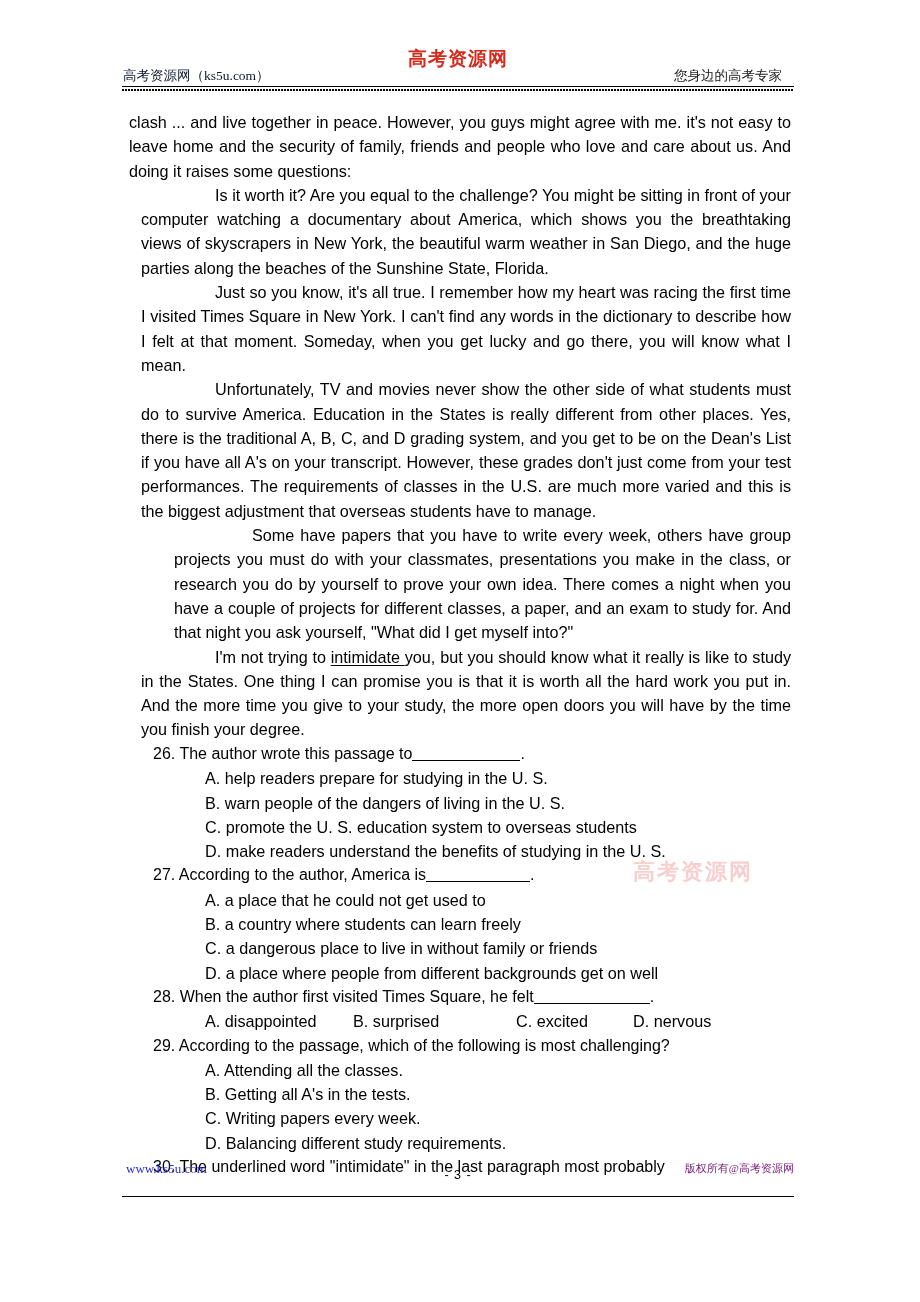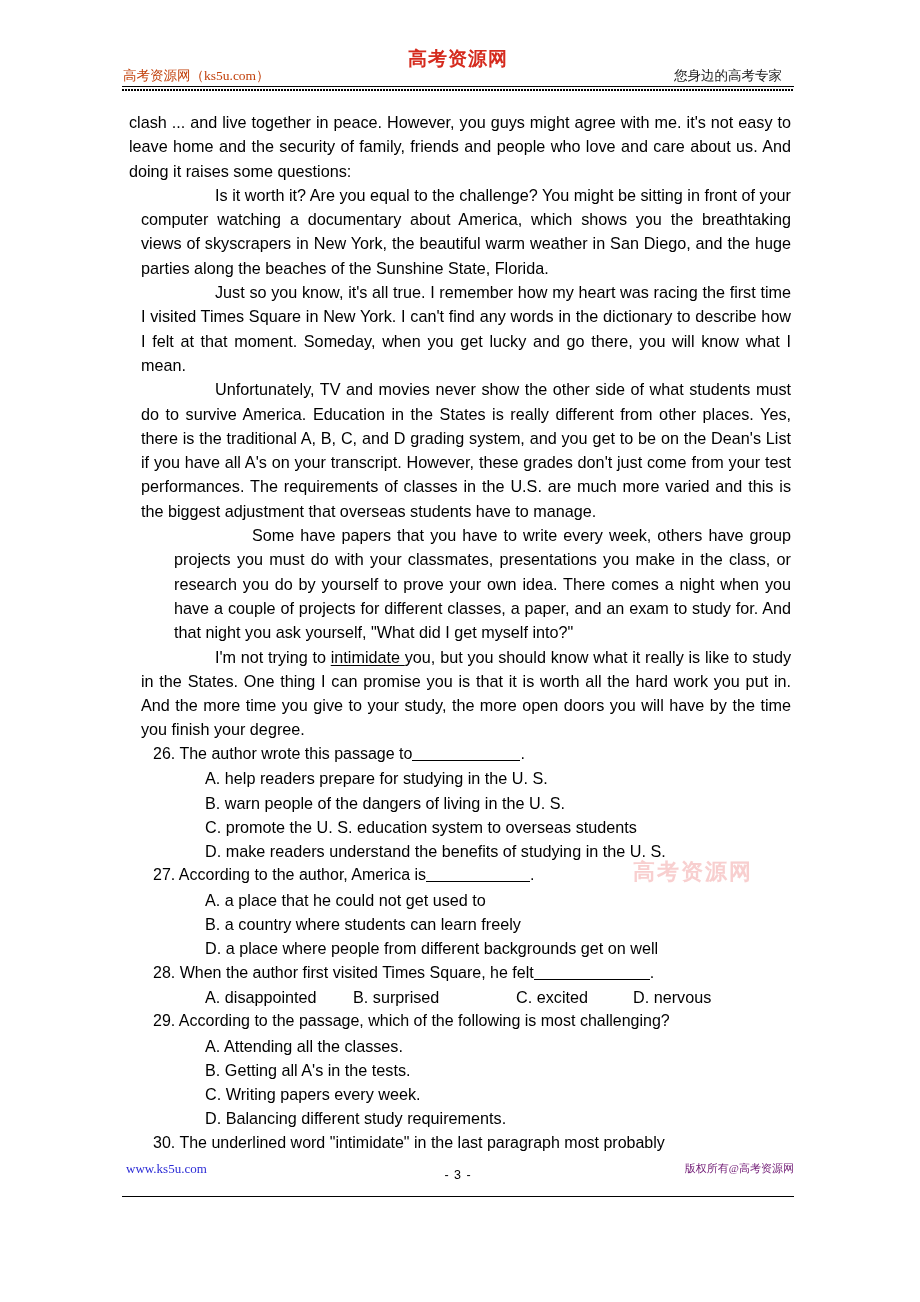--- a/index.html
+++ b/index.html
@@ -43,21 +43,21 @@
     letter-spacing: 1px;
     color: #d52b1e;
     line-height: 22px;
   }
   .header-left {
     position: absolute;
     left: 1px;
     top: 19px;
     font-family: "Liberation Serif", serif;
     font-size: 13.5px;
-    color: #c2410c;
+    color: #0f172a;
     white-space: nowrap;
   }
   .header-right {
     position: absolute;
     right: 12px;
     top: 19px;
     font-family: "Liberation Serif", serif;
     font-size: 13.5px;
     color: #1a1a1a;
     white-space: nowrap;
@@ -237,20 +237,21 @@
 
     <div class="q-stem"><span>26. The author wrote this passage to</span><span class="blank" style="width:108px"></span><span>.</span></div>
     <div class="q-opt">A. help readers prepare for studying in the U. S.</div>
     <div class="q-opt">B. warn people of the dangers of living in the U. S.</div>
     <div class="q-opt">C. promote the U. S. education system to overseas students</div>
     <div class="q-opt">D. make readers understand the benefits of studying in the U. S.</div>
 
     <div class="q-stem"><span>27. According to the author, America is</span><span class="blank" style="width:104px"></span><span>.</span></div>
     <div class="q-opt">A. a place that he could not get used to</div>
     <div class="q-opt">B. a country where students can learn freely</div>
+    <div class="q-opt">C. a dangerous place to live in without family or friends</div>
     <div class="q-opt">D. a place where people from different backgrounds get on well</div>
 
     <div class="q-stem"><span>28. When the author first visited Times Square, he felt</span><span class="blank" style="width:116px"></span><span>.</span></div>
     <div class="q-opt-row"><span class="opt-cell" style="width:148px">A. disappointed</span><span class="opt-cell" style="width:163px">B. surprised</span><span class="opt-cell" style="width:117px">C. excited</span><span class="opt-cell">D. nervous</span></div>
 
     <div class="q-stem">29. According to the passage, which of the following is most challenging?</div>
     <div class="q-opt">A. Attending all the classes.</div>
     <div class="q-opt">B. Getting all A's in the tests.</div>
     <div class="q-opt">C. Writing papers every week.</div>
     <div class="q-opt">D. Balancing different study requirements.</div>

